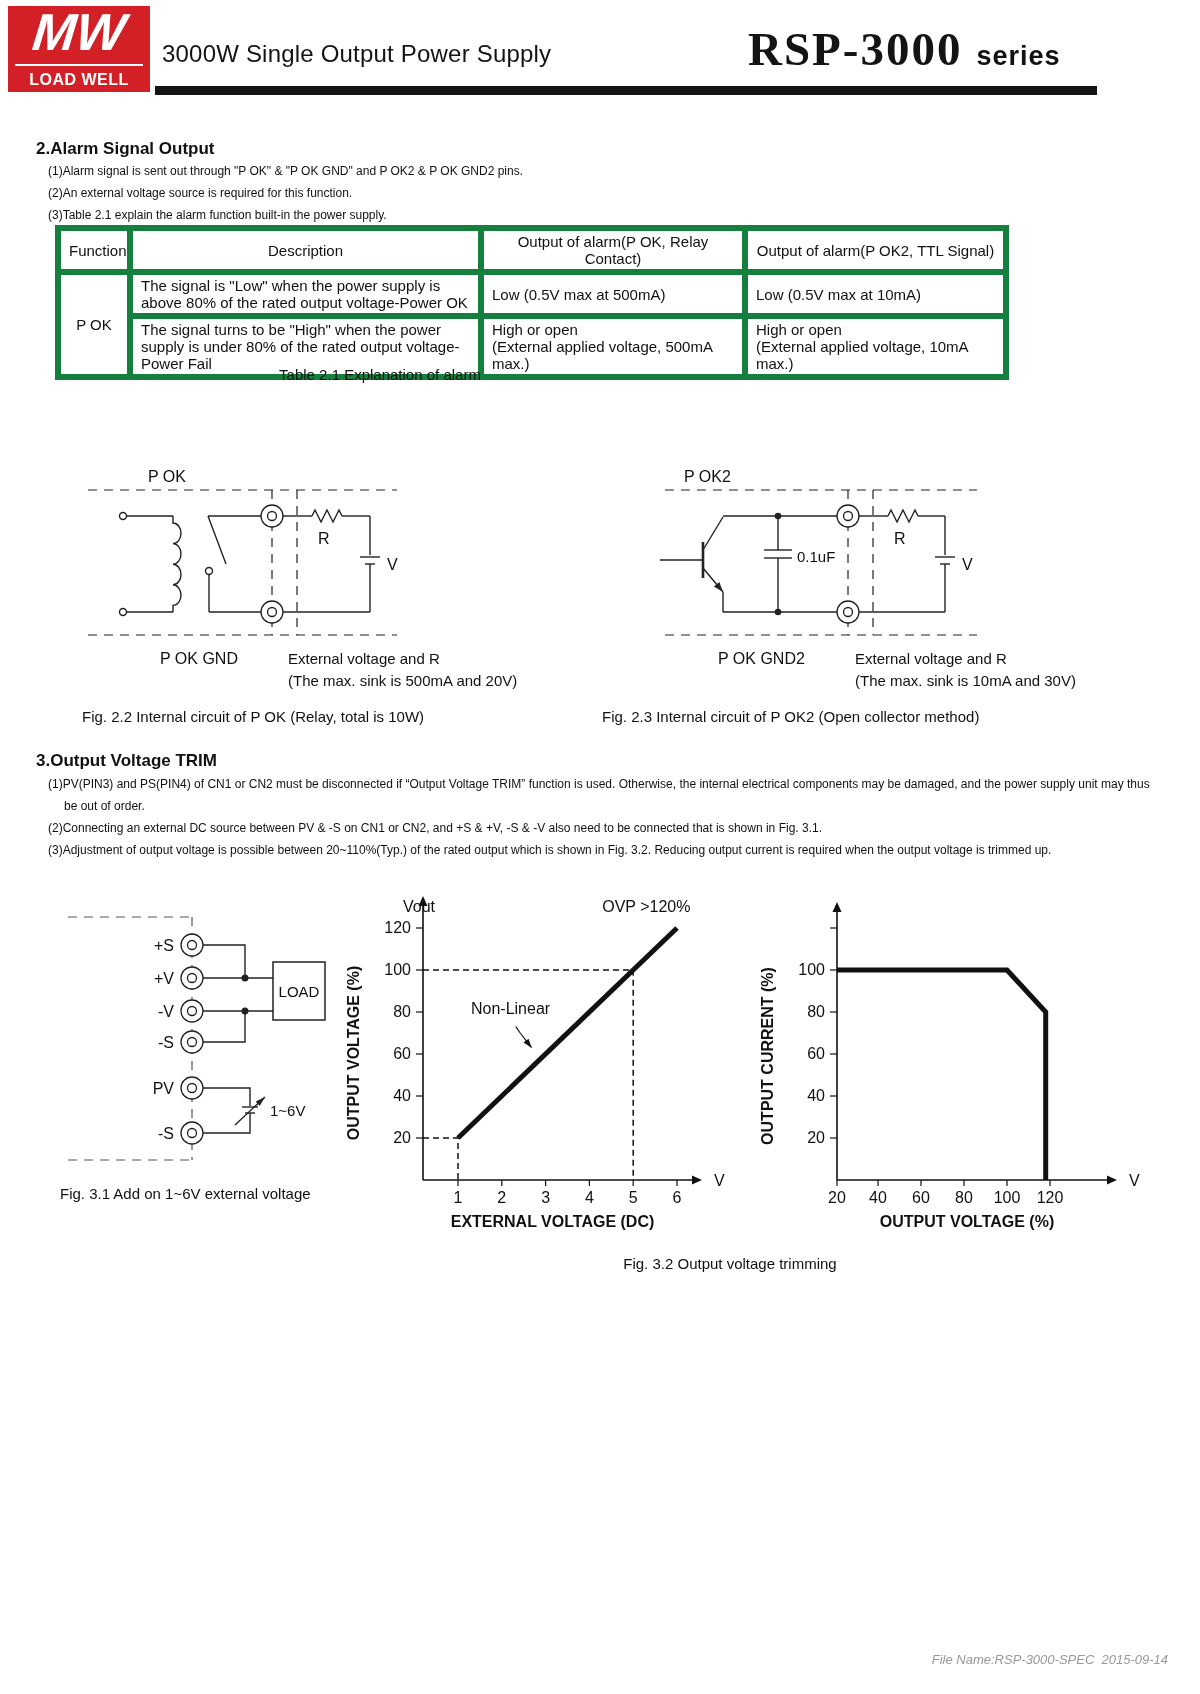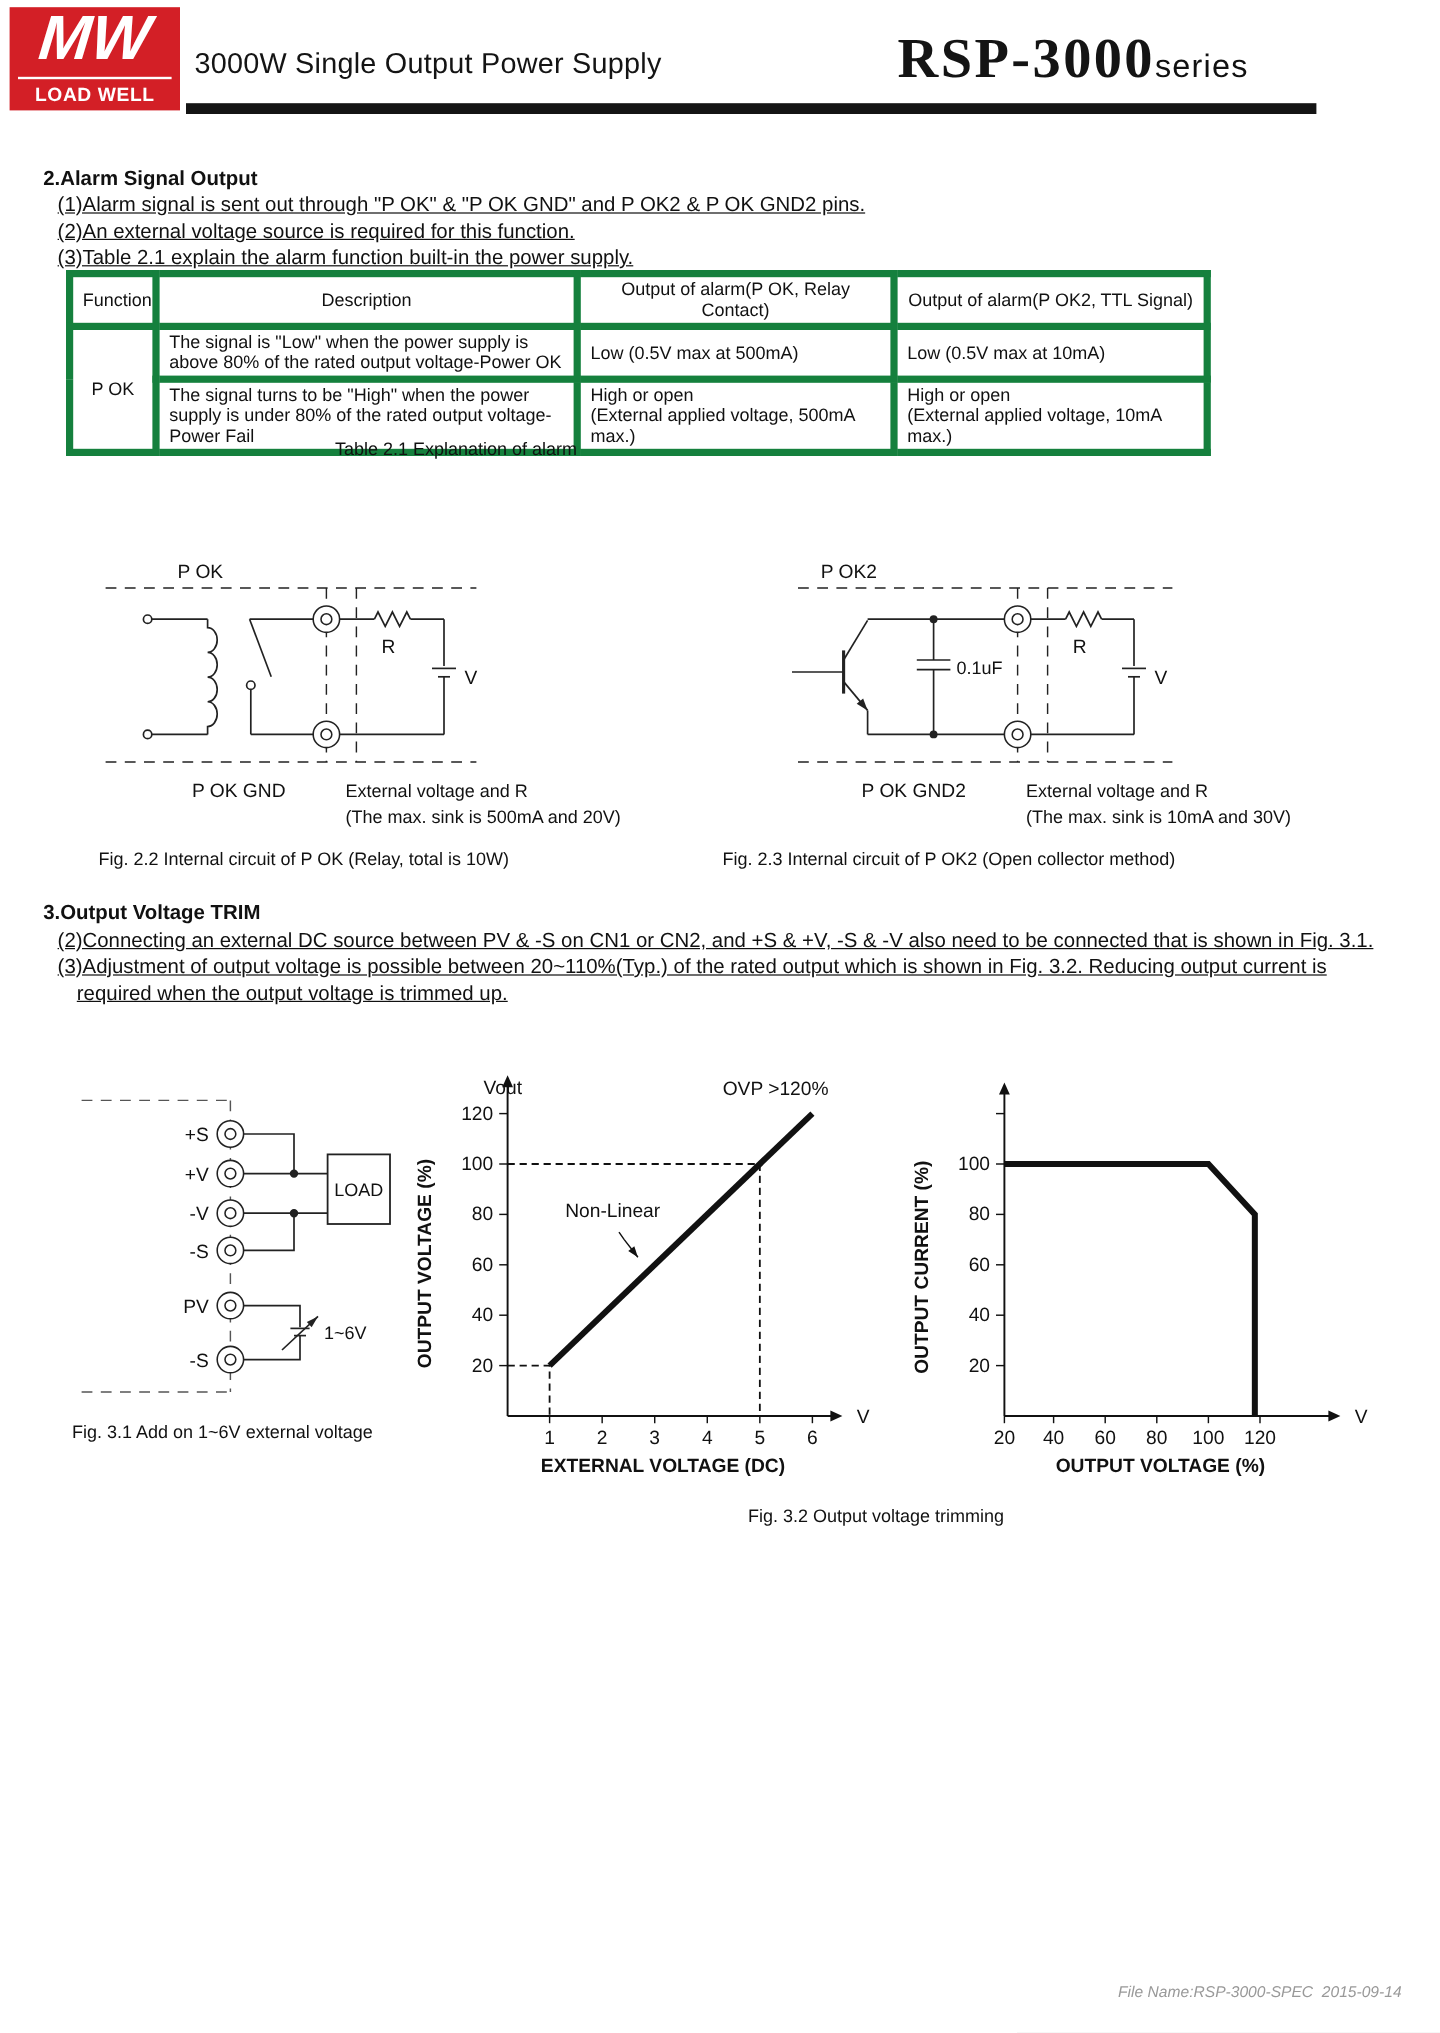--- a/index.html
+++ b/index.html
@@ -9,25 +9,25 @@
   
   .logo{left:8px;top:6px;width:142px;height:86px;background:#d31f26;}
   .logo-mw{position:absolute;top:-4px;left:0;width:100%;text-align:center;color:#fff;
            font-weight:700;font-style:italic;font-size:52px;transform:skewX(-6deg);}
   .logo-rule{position:absolute;left:7px;right:7px;top:58px;height:2px;background:#fff;}
   .logo-name{position:absolute;bottom:3px;width:100%;text-align:center;color:#fff;
              font-weight:700;font-size:16px;letter-spacing:.5px;}
   .doc-subtitle{left:162px;top:40px;font-size:24px;letter-spacing:.2px;color:#141414;}
   .series-wrap{left:748px;top:22px;width:420px;display:flex;align-items:baseline;}
   .series-name{font-size:47px;font-weight:700;letter-spacing:2px;color:#141414;font-family:Liberation Serif, serif;}
-  .series-suffix{font-size:27px;font-weight:400;letter-spacing:1px;}
+  .series-suffix{font-size:27px;font-weight:700;margin-left:14px;letter-spacing:1px;}
   .header-bar{left:155px;top:86px;width:942px;height:9px;background:#141414;}
   
   .sec-heading{font-size:17px;font-weight:700;}
-  .body-lines{font-size:17px;line-height:22px;text-decoration:underline;}
+  .body-lines{font-size:12px;line-height:22px;}
   .hang{padding-left:16px;text-indent:-16px;}
   
   .alarm-table{border-collapse:collapse;table-layout:fixed;width:948px;background:#fff;}
   .alarm-table td,.alarm-table th{border:6px solid #15803d;font-weight:400;font-size:15px;
      padding:2px 8px;vertical-align:middle;}
   .alarm-table th{text-align:center;height:22px;}
   .cell-center{text-align:center;}
   .cap{font-size:15px;}
   .cap-center{text-align:center;}
   svg text{font-family:"Liberation Sans",sans-serif;fill:#111;font-size:16px;}
@@ -192,20 +192,21 @@
     <text x="294" y="124">R</text>
     <text x="362" y="150">V</text>
     <text x="118" y="244">P OK GND2</text>
     <text x="255" y="244" class="small">External voltage and R</text>
     <text x="255" y="266" class="small">(The max. sink is 10mA and 30V)</text>
   </svg>
   <div class="abs cap" style="left:602px;top:708px;">Fig. 2.3 Internal circuit of P OK2 (Open collector method)</div>
 
   <div class="abs sec-heading" style="left:36px;top:751px;">3.Output Voltage TRIM</div>
   <div class="abs body-lines" style="left:48px;top:773px;width:1112px;">
+    <div class="hang">(1)PV(PIN3) and PS(PIN4) of CN1 or CN2 must be disconnected if “Output Voltage TRIM” function is used. Otherwise, the internal electrical components may be damaged, and the power supply unit may thus be out of order.</div>
     <div class="hang">(2)Connecting an external DC source  between PV &amp; -S on CN1 or CN2, and +S &amp; +V, -S &amp; -V also need to be connected that is shown in Fig. 3.1.</div>
     <div class="hang">(3)Adjustment of output voltage is possible between 20~110%(Typ.) of the rated output which is shown in Fig. 3.2. Reducing output current is required when the output voltage is trimmed up.</div>
   </div>
 
   <svg class="abs" style="left:50px;top:860px;" width="290" height="310" viewBox="0 0 290 310">
     <g stroke="#555" stroke-width="1.2" stroke-dasharray="9,7" fill="none">
       <line x1="18" y1="57" x2="142" y2="57"></line>
       <line x1="142" y1="57" x2="142" y2="300"></line>
       <line x1="18" y1="300" x2="142" y2="300"></line>
     </g>

